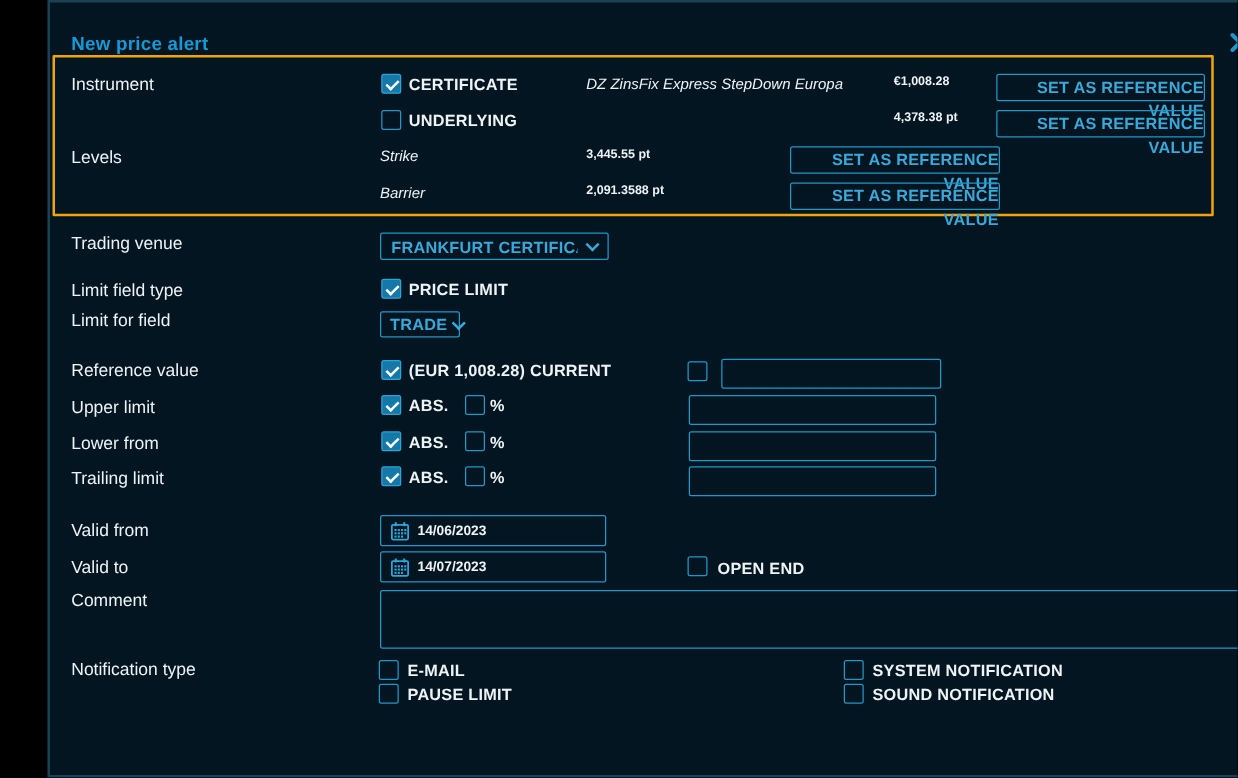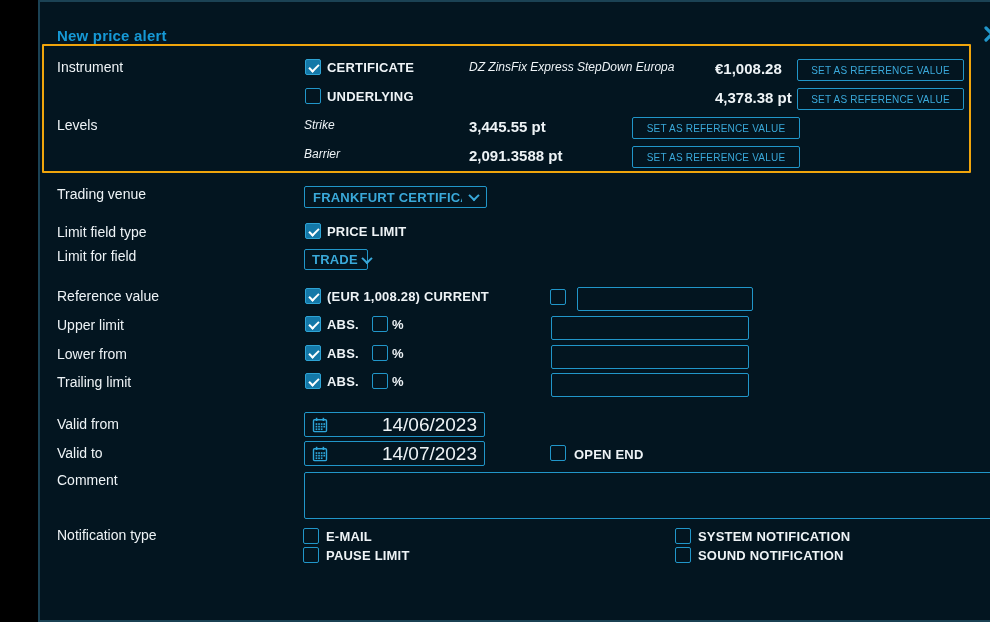--- a/index.html
+++ b/index.html
@@ -18,35 +18,35 @@
   body{font-family:"Liberation Sans",sans-serif;}
   .dialog{
     position:relative;width:990px;height:622px;background:var(--bg);
     border:2px solid var(--panel-border);overflow:hidden;margin-left:38px;
   }
   .abs{position:absolute;}
   .title{font-size:15px;font-weight:700;color:var(--title);letter-spacing:.2px;}
   .lbl{font-size:14px;font-weight:500;color:var(--white);}
   .cbl{font-size:13px;font-weight:700;color:var(--white);letter-spacing:.2px;}
   .name{font-size:12px;font-weight:500;color:var(--white);font-style:italic;}
-  .val{font-size:15px;font-weight:600;color:var(--white);}
+  .val{font-size:10px;font-weight:600;color:var(--white);}
   .hlbox{border:2px solid var(--highlight);border-radius:1px;}
   .cb{
     width:16px;height:16px;border:1.5px solid var(--accent);border-radius:2px;
     background:transparent;cursor:pointer;
   }
   .cb.checked{background:var(--check-fill);border-color:#2ea3d4;}
   .cb.checked::after{
     content:"";position:absolute;left:2.5px;top:3.5px;width:8px;height:4px;
     border-left:2px solid #fff;border-bottom:2px solid #fff;transform:rotate(-45deg);
   }
   .refbtn{
     border:1px solid var(--accent);border-radius:2px;background:transparent;
-    color:var(--accent-text);font-family:inherit;font-size:10px;font-weight:400;
-    letter-spacing:.2px;text-align:center;line-height:19px;cursor:pointer;
+    color:var(--accent-text);font-family:inherit;font-size:13px;font-weight:700;
+    letter-spacing:.2px;text-align:right;line-height:19px;cursor:pointer;
   }
   .dd{
     border:1px solid var(--accent);border-radius:2px;display:flex;align-items:center;
     justify-content:space-between;padding:0 8px;color:var(--accent-text);
     font-size:13px;font-weight:600;letter-spacing:.2px;cursor:pointer;
   }
   .chev{
     width:8px;height:8px;border-right:2px solid var(--accent-text);
     border-bottom:2px solid var(--accent-text);transform:rotate(45deg) translate(-1px,-1px);
     flex:0 0 auto;margin-left:8px;
@@ -54,21 +54,21 @@
   .inp{
     background:transparent;border:1px solid var(--accent);border-radius:2px;
     color:var(--white);font-family:inherit;font-size:13px;padding:0 6px;outline:none;
   }
   .datef{
     border:1px solid var(--accent);border-radius:2px;display:flex;align-items:center;
     padding:0 7px;gap:6px;background:transparent;
   }
   .datef input{
     flex:1;background:transparent;border:none;outline:none;color:var(--white);
-    font-family:inherit;font-size:19px;font-weight:400;text-align:right;min-width:0;
+    font-family:inherit;font-size:11px;font-weight:700;text-align:left;min-width:0;
   }
   textarea.inp{resize:none;padding:4px 8px;font-size:13px;}
   .addbtn{
     border:1px solid var(--dim);border-radius:2px;background:transparent;
     color:#2a7fa6;color:var(--dim);font-family:inherit;font-size:12.5px;font-weight:600;
     letter-spacing:.3px;text-align:center;line-height:21px;cursor:pointer;
   }
   .closebtn{background:transparent;border:none;cursor:pointer;padding:2px;}
 </style>
 </head>

